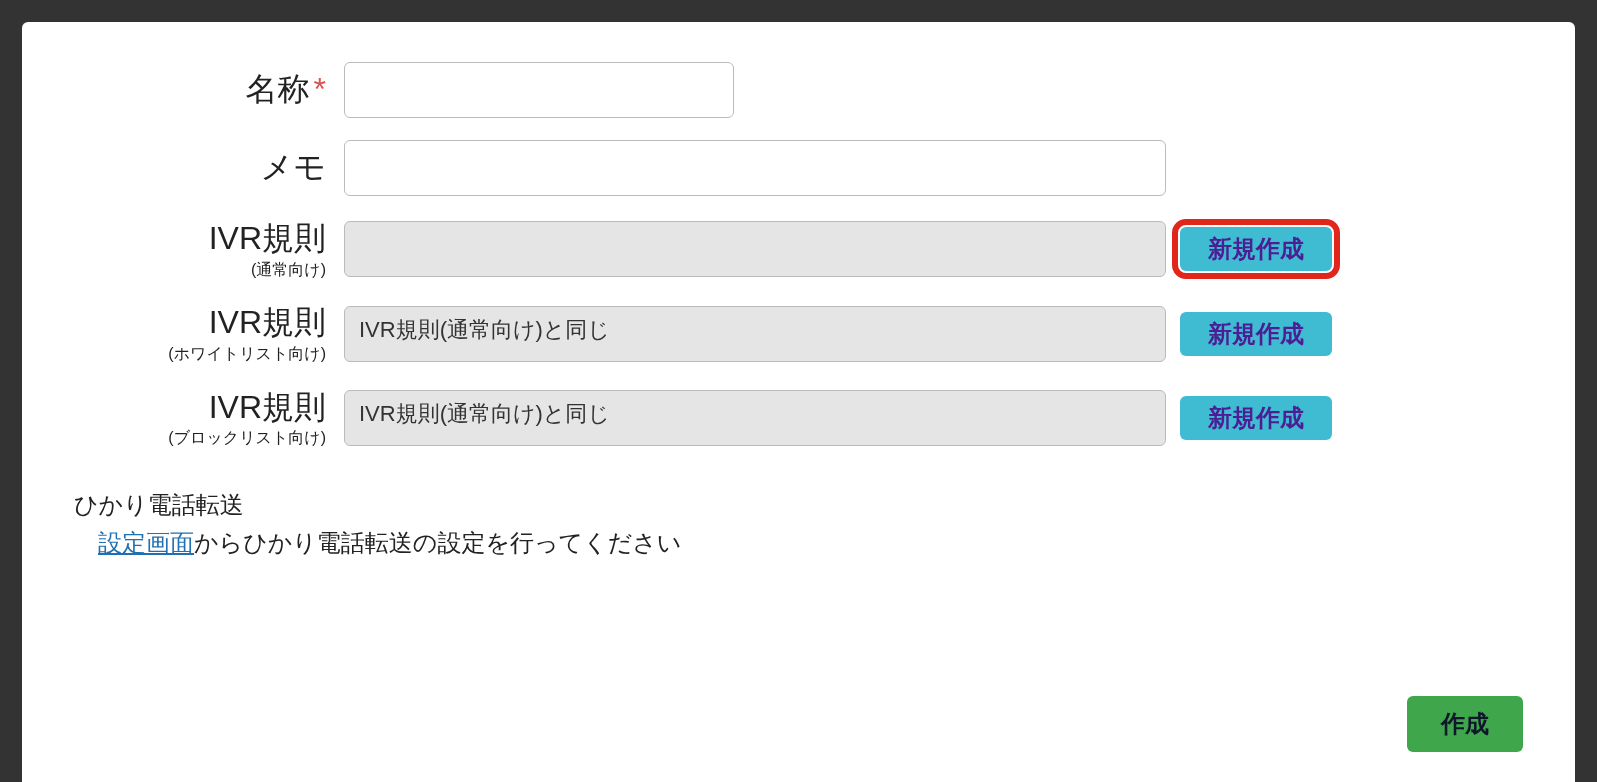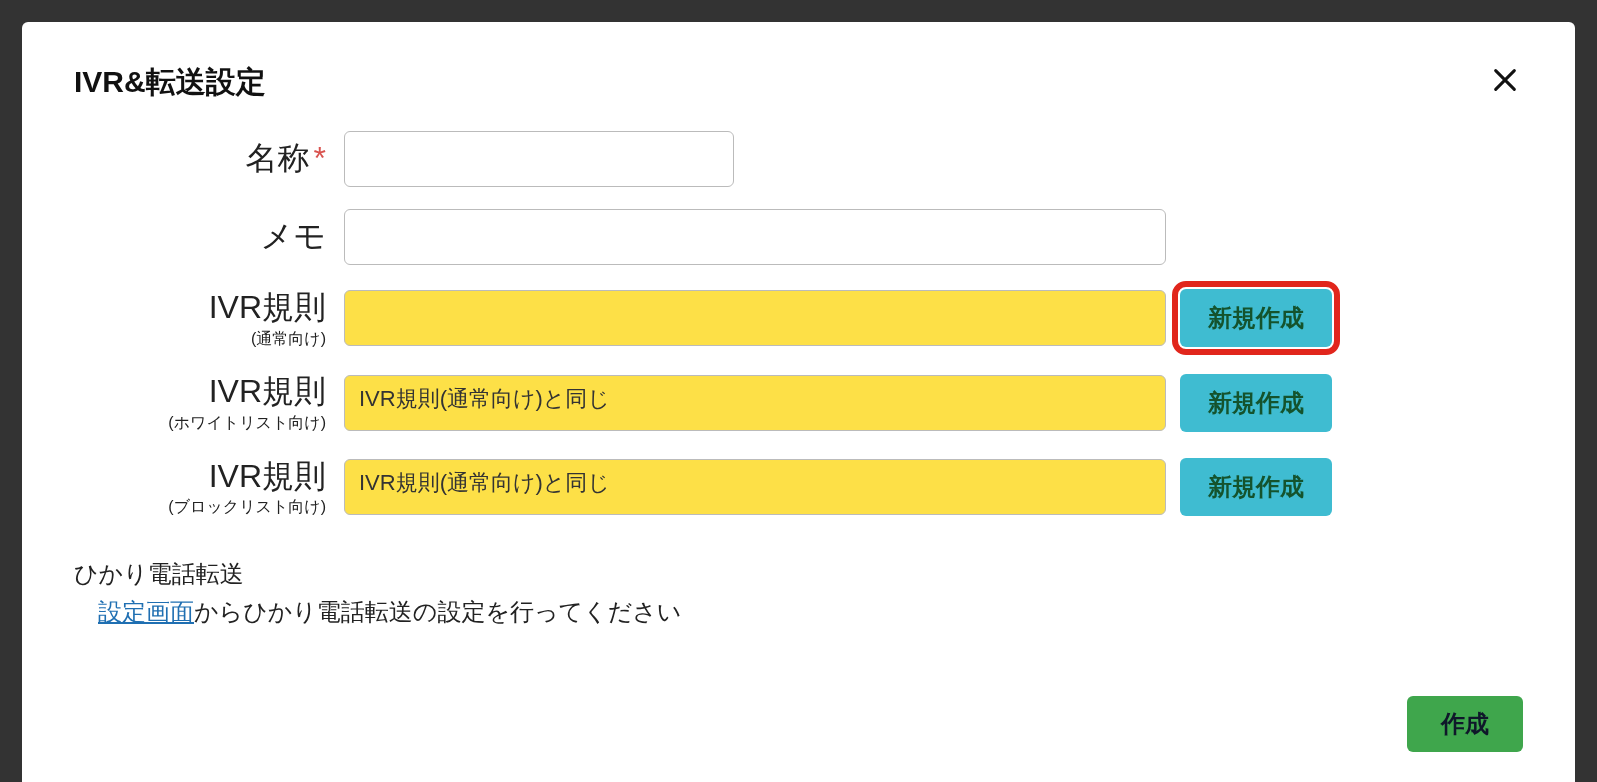--- a/index.html
+++ b/index.html
@@ -80,33 +80,33 @@
     padding: 0 14px;
     background: #fff;
   }
   .input-name { width: 390px; }
   .input-memo { width: 822px; }
   .select-like {
     height: 56px;
     width: 822px;
     border: 1px solid #bbb;
     border-radius: 6px;
-    background: #fde047;
+    background: #e5e5e5;
     font-size: 22px;
     color: #333;
-    padding: 8px 14px;
-    display: flex;
-    align-items: flex-start;
+    padding: 16px 14px;
+    display: flex;
+    align-items: flex-end;
   }
   .create-btn {
     margin-left: 14px;
-    height: 58px;
+    height: 44px;
     padding: 0 28px;
     background: #3fbcd1;
-    color: #14532d;
+    color: #4c1d95;
     border: none;
     border-radius: 6px;
     font-size: 24px;
     font-weight: 600;
     cursor: pointer;
   }
   .create-btn-highlight {
     outline: 6px solid #e1261c;
     outline-offset: 2px;
   }
@@ -157,28 +157,20 @@
     cursor: pointer;
   }
 </style>
 </head>
 <body>
 
 <div class="backdrop"></div>
 
 <div class="modal">
 
-  <div class="modal-header">
-    <h1 class="modal-title">IVR&amp;転送設定</h1>
-    <button class="close-btn">
-      <svg viewBox="0 0 24 24">
-        <path d="M4 4 L20 20 M20 4 L4 20" stroke="#111" stroke-width="2.6" fill="none" stroke-linecap="round"></path>
-      </svg>
-    </button>
-  </div>
 
   <div class="form-row">
     <div class="form-label-col">
       <span class="label-main">
         <span>名称</span><span class="required-star">*</span>
       </span>
     </div>
     <input type="text" class="input-text input-name" value="" style="">
   </div>
 

